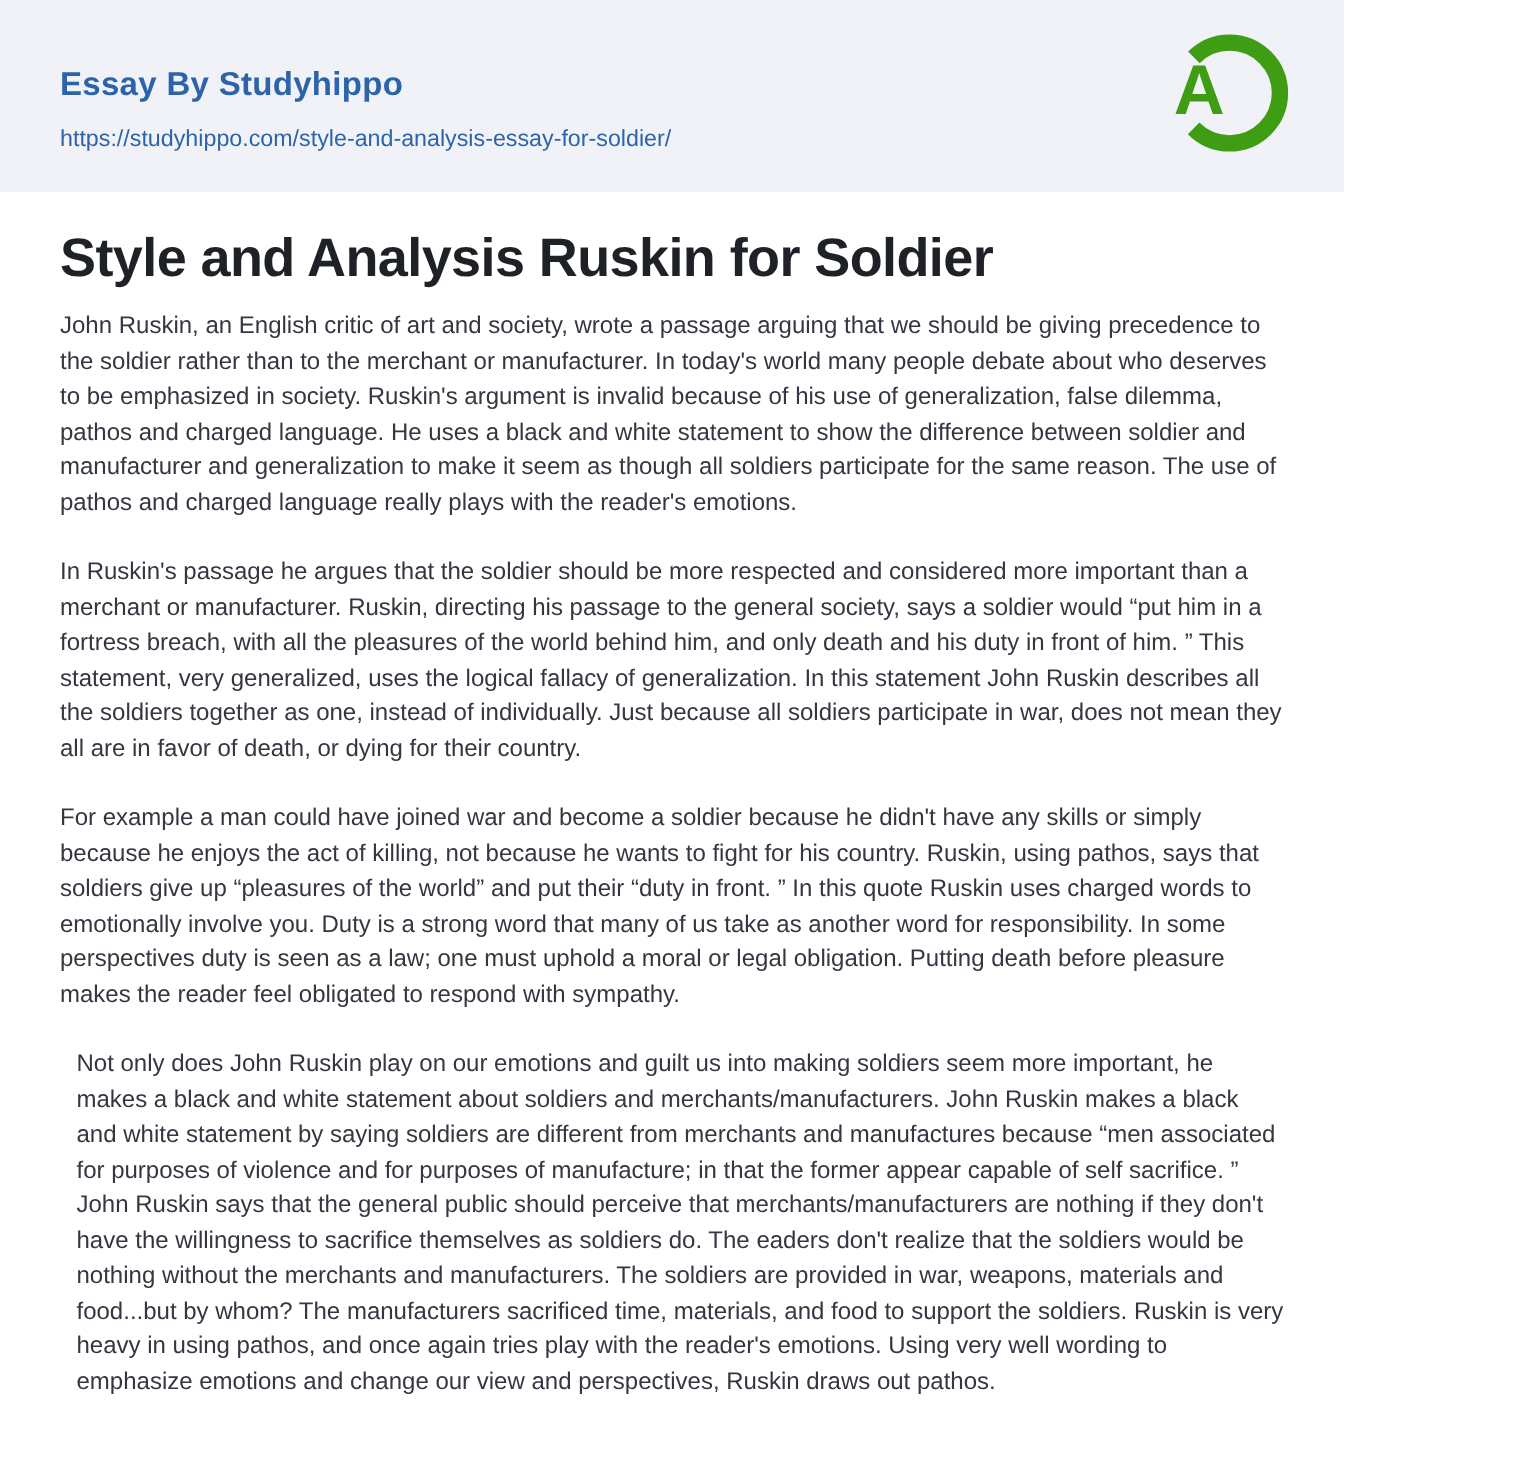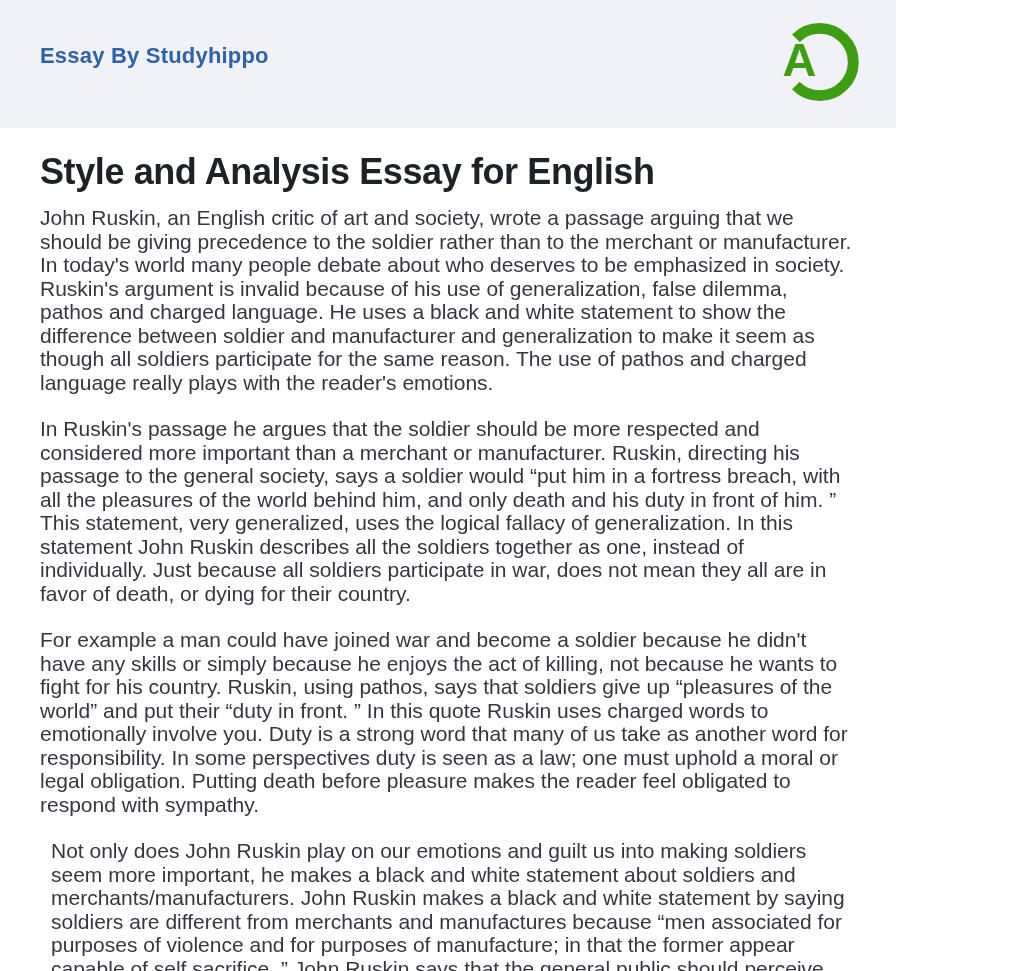--- a/index.html
+++ b/index.html
@@ -73,47 +73,48 @@
   }
   .essay-title{
     font-size:36px;
     font-weight:700;
     letter-spacing:-0.4px;
     color:var(--heading-text);
     line-height:44px;
     margin-bottom:12px;
   }
   .article p{
-    font-size:21px;
+    font-size:16px;
     line-height:23.5px;
     color:var(--body-text);
     margin-bottom:23px;
   }
   .article p:last-child{margin-bottom:0;margin-left:11px;}
 </style>
 </head>
 <body>
 
 <div class="page">
 
   <header class="header">
     <div class="header-text">
       <div class="site-title">Essay By Studyhippo</div>
+      <a class="page-url">https://studyhippo.com/style-and-analysis-essay-for-soldier/</a>
     </div>
 
     <div class="logo">
       <svg viewBox="0 0 100 100">
         <circle class="arc" cx="52" cy="50" r="40" stroke-dasharray="188.5 62.8" transform="rotate(225 52 50)"></circle>
         <text class="letter" x="28" y="67" text-anchor="middle">A</text>
       </svg>
     </div>
   </header>
 
   <main class="article">
-    <h1 class="essay-title">Style and Analysis Essay for English</h1>
+    <h1 class="essay-title">Style and Analysis Ruskin for Soldier</h1>
 
     <p>John Ruskin, an English critic of art and society, wrote a passage arguing that we should be giving precedence to the soldier rather than to the merchant or manufacturer. In today's world many people debate about who deserves to be emphasized in society. Ruskin's argument is invalid because of his use of generalization, false dilemma, pathos and charged language. He uses a black and white statement to show the difference between soldier and manufacturer and generalization to make it seem as though all soldiers participate for the same reason. The use of pathos and charged language really plays with the reader's emotions.</p>
 
     <p>In Ruskin's passage he argues that the soldier should be more respected and considered more important than a merchant or manufacturer. Ruskin, directing his passage to the general society, says a soldier would “put him in a fortress breach, with all the pleasures of the world behind him, and only death and his duty in front of him. ” This statement, very generalized, uses the logical fallacy of generalization. In this statement John Ruskin describes all the soldiers together as one, instead of individually. Just because all soldiers participate in war, does not mean they all are in favor of death, or dying for their country.</p>
 
     <p>For example a man could have joined war and become a soldier because he didn't have any skills or simply because he enjoys the act of killing, not because he wants to fight for his country. Ruskin, using pathos, says that soldiers give up “pleasures of the world” and put their “duty in front. ” In this quote Ruskin uses charged words to emotionally involve you. Duty is a strong word that many of us take as another word for responsibility. In some perspectives duty is seen as a law; one must uphold a moral or legal obligation. Putting death before pleasure makes the reader feel obligated to respond with sympathy.</p>
 
     <p>Not only does John Ruskin play on our emotions and guilt us into making soldiers seem more important, he makes a black and white statement about soldiers and merchants/manufacturers. John Ruskin makes a black and white statement by saying soldiers are different from merchants and manufactures because “men associated for purposes of violence and for purposes of manufacture; in that the former appear capable of self sacrifice. ” John Ruskin says that the general public should perceive that merchants/manufacturers are nothing if they don't have the willingness to sacrifice themselves as soldiers do. The eaders don't realize that the soldiers would be nothing without the merchants and manufacturers. The soldiers are provided in war, weapons, materials and food...but by whom? The manufacturers sacrificed time, materials, and food to support the soldiers. Ruskin is very heavy in using pathos, and once again tries play with the reader's emotions. Using very well wording to emphasize emotions and change our view and perspectives, Ruskin draws out pathos.</p>
   </main>
 

